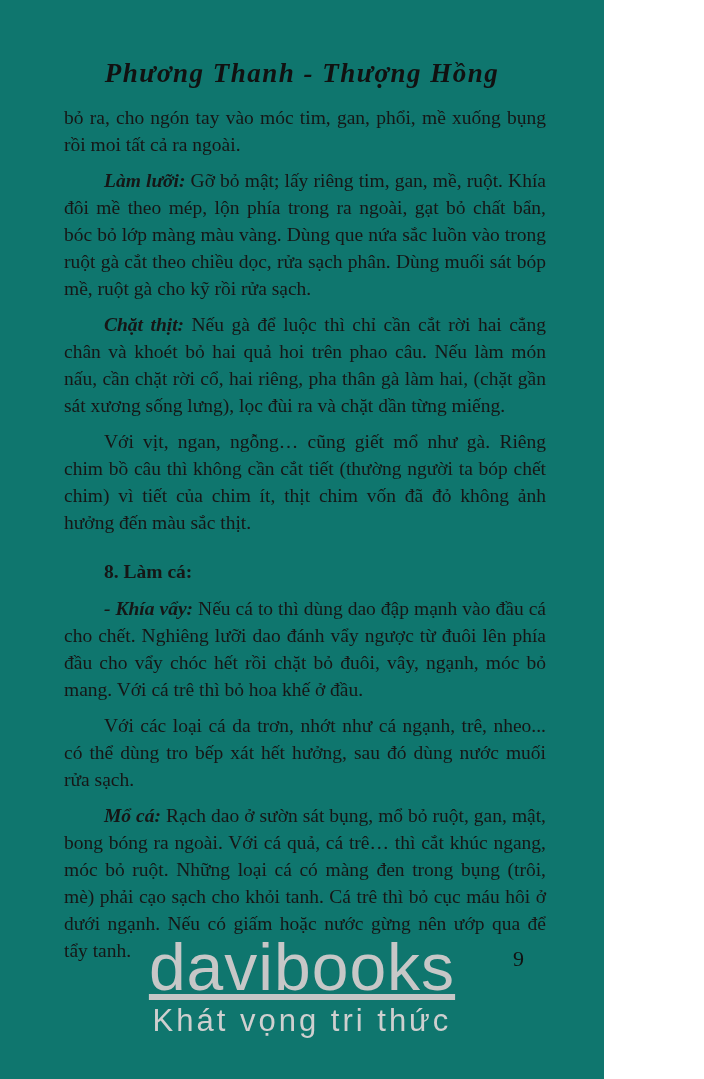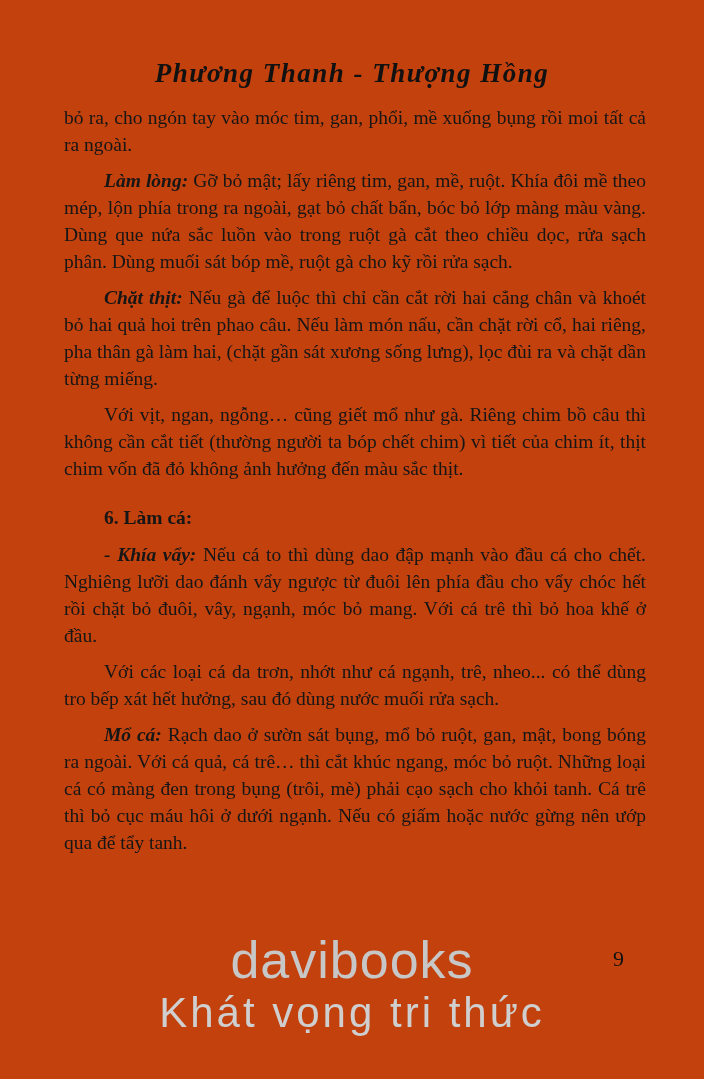--- a/index.html
+++ b/index.html
@@ -1,20 +1,20 @@
 <!DOCTYPE html>
 <html><head>
 <meta charset="utf-8">
 <style>
   * { box-sizing: border-box; }
   html, body { margin: 0; padding: 0; background: #ffffff; }
   .page {
-    width: 704px; height: 1079px;
+    width: 604px; height: 1079px;
     position: relative; overflow: hidden;
-    background: #c2410c;
+    background: #0f766e;
     font-family: "Liberation Serif", serif;
     color: #161616;
   }
   .running-header {
     position: absolute; top: 58px; left: 0; right: 0;
     text-align: center;
     font-size: 27px; font-weight: bold; font-style: italic;
     letter-spacing: 1.5px;
     color: #111;
   }
@@ -33,46 +33,46 @@
     position: absolute; top: 946px; right: 80px;
     font-size: 22px; z-index: 2; color: #111;
   }
   .watermark {
     position: absolute; left: 0; right: 0; top: 934px;
     text-align: center; z-index: 0;
     font-family: "Liberation Sans", sans-serif;
     user-select: none;
   }
   .wm-main {
-    font-size: 52px; line-height: 1.02;
-    color: #c7c7c7; letter-spacing: 1px;
+    font-size: 66px; line-height: 1.02;
+    color: #c7c7c7; letter-spacing: 1px; text-decoration: underline;
   }
   .wm-sub {
-    font-size: 42px; margin-top: 2px;
+    font-size: 31px; margin-top: 2px;
     color: #cfcfcf; letter-spacing: 3px;
   }
 </style>
 </head>
 <body>
 
 <div class="page">
 
   <div class="running-header">Phương Thanh - Thượng Hồng</div>
 
   <div class="text-block">
 
     <p class="para no-indent"><span class="lead"></span><span>bỏ ra, cho ngón tay vào móc tim, gan, phổi, mề xuống bụng rồi moi tất cả ra ngoài.</span></p>
 
-    <p class="para"><span class="lead">Làm lòng:</span><span> Gỡ bỏ mật; lấy riêng tim, gan, mề, ruột. Khía đôi mề theo mép, lộn phía trong ra ngoài, gạt bỏ chất bẩn, bóc bỏ lớp màng màu vàng. Dùng que nứa sắc luồn vào trong ruột gà cắt theo chiều dọc, rửa sạch phân. Dùng muối sát bóp mề, ruột gà cho kỹ rồi rửa sạch.</span></p>
+    <p class="para"><span class="lead">Làm lưỡi:</span><span> Gỡ bỏ mật; lấy riêng tim, gan, mề, ruột. Khía đôi mề theo mép, lộn phía trong ra ngoài, gạt bỏ chất bẩn, bóc bỏ lớp màng màu vàng. Dùng que nứa sắc luồn vào trong ruột gà cắt theo chiều dọc, rửa sạch phân. Dùng muối sát bóp mề, ruột gà cho kỹ rồi rửa sạch.</span></p>
 
     <p class="para"><span class="lead">Chặt thịt:</span><span> Nếu gà để luộc thì chỉ cần cắt rời hai cẳng chân và khoét bỏ hai quả hoi trên phao câu. Nếu làm món nấu, cần chặt rời cổ, hai riêng, pha thân gà làm hai, (chặt gần sát xương sống lưng), lọc đùi ra và chặt dần từng miếng.</span></p>
 
     <p class="para"><span class="lead"></span><span>Với vịt, ngan, ngỗng… cũng giết mổ như gà. Riêng chim bồ câu thì không cần cắt tiết (thường người ta bóp chết chim) vì tiết của chim ít, thịt chim vốn đã đỏ không ảnh hưởng đến màu sắc thịt.</span></p>
 
-    <p class="para heading"><span class="lead">6. Làm cá:</span><span></span></p>
+    <p class="para heading"><span class="lead">8. Làm cá:</span><span></span></p>
 
     <p class="para"><span class="lead">- Khía vẩy:</span><span> Nếu cá to thì dùng dao đập mạnh vào đầu cá cho chết. Nghiêng lưỡi dao đánh vẩy ngược từ đuôi lên phía đầu cho vẩy chóc hết rồi chặt bỏ đuôi, vây, ngạnh, móc bỏ mang. Với cá trê thì bỏ hoa khế ở đầu.</span></p>
 
 
     <p class="para"><span class="lead"></span><span>Với các loại cá da trơn, nhớt như cá ngạnh, trê, nheo... có thể dùng tro bếp xát hết hưởng, sau đó dùng nước muối rửa sạch.</span></p>
 
     <p class="para"><span class="lead">Mổ cá:</span><span> Rạch dao ở sườn sát bụng, mổ bỏ ruột, gan, mật, bong bóng ra ngoài. Với cá quả, cá trê… thì cắt khúc ngang, móc bỏ ruột. Những loại cá có màng đen trong bụng (trôi, mè) phải cạo sạch cho khỏi tanh. Cá trê thì bỏ cục máu hôi ở dưới ngạnh. Nếu có giấm hoặc nước gừng nên ướp qua để tẩy tanh.</span></p>
 
   </div>
 

